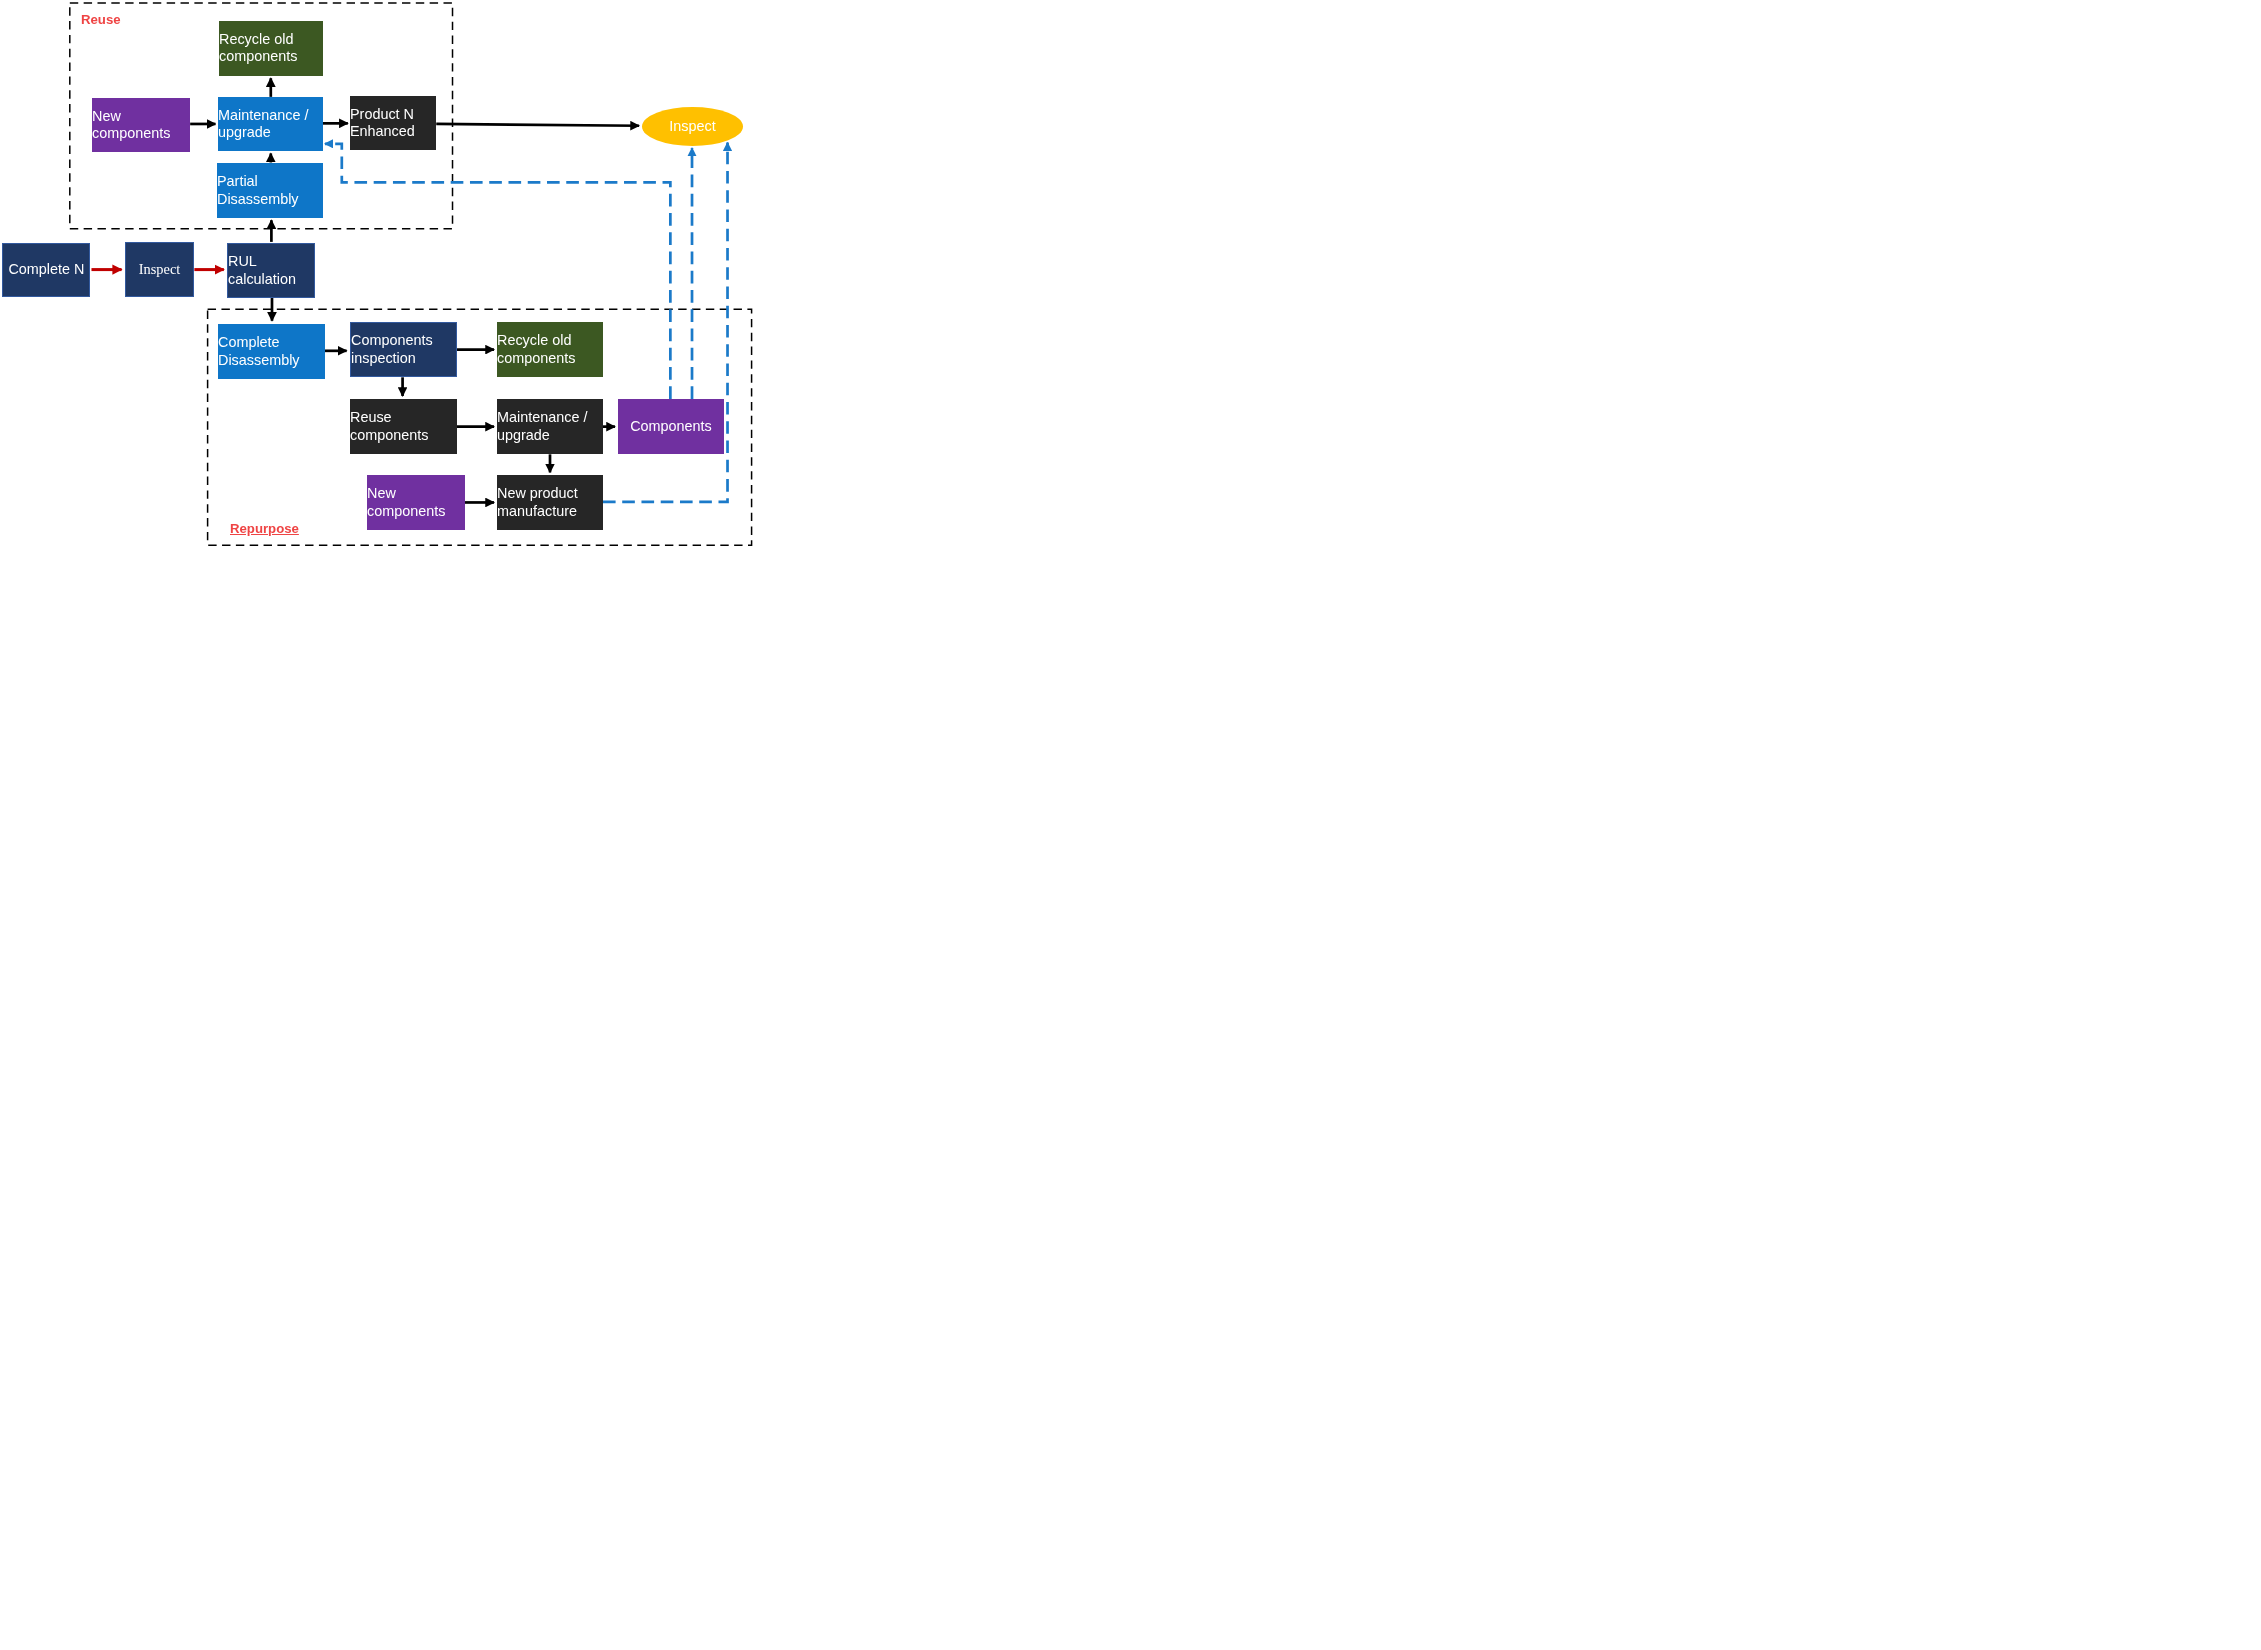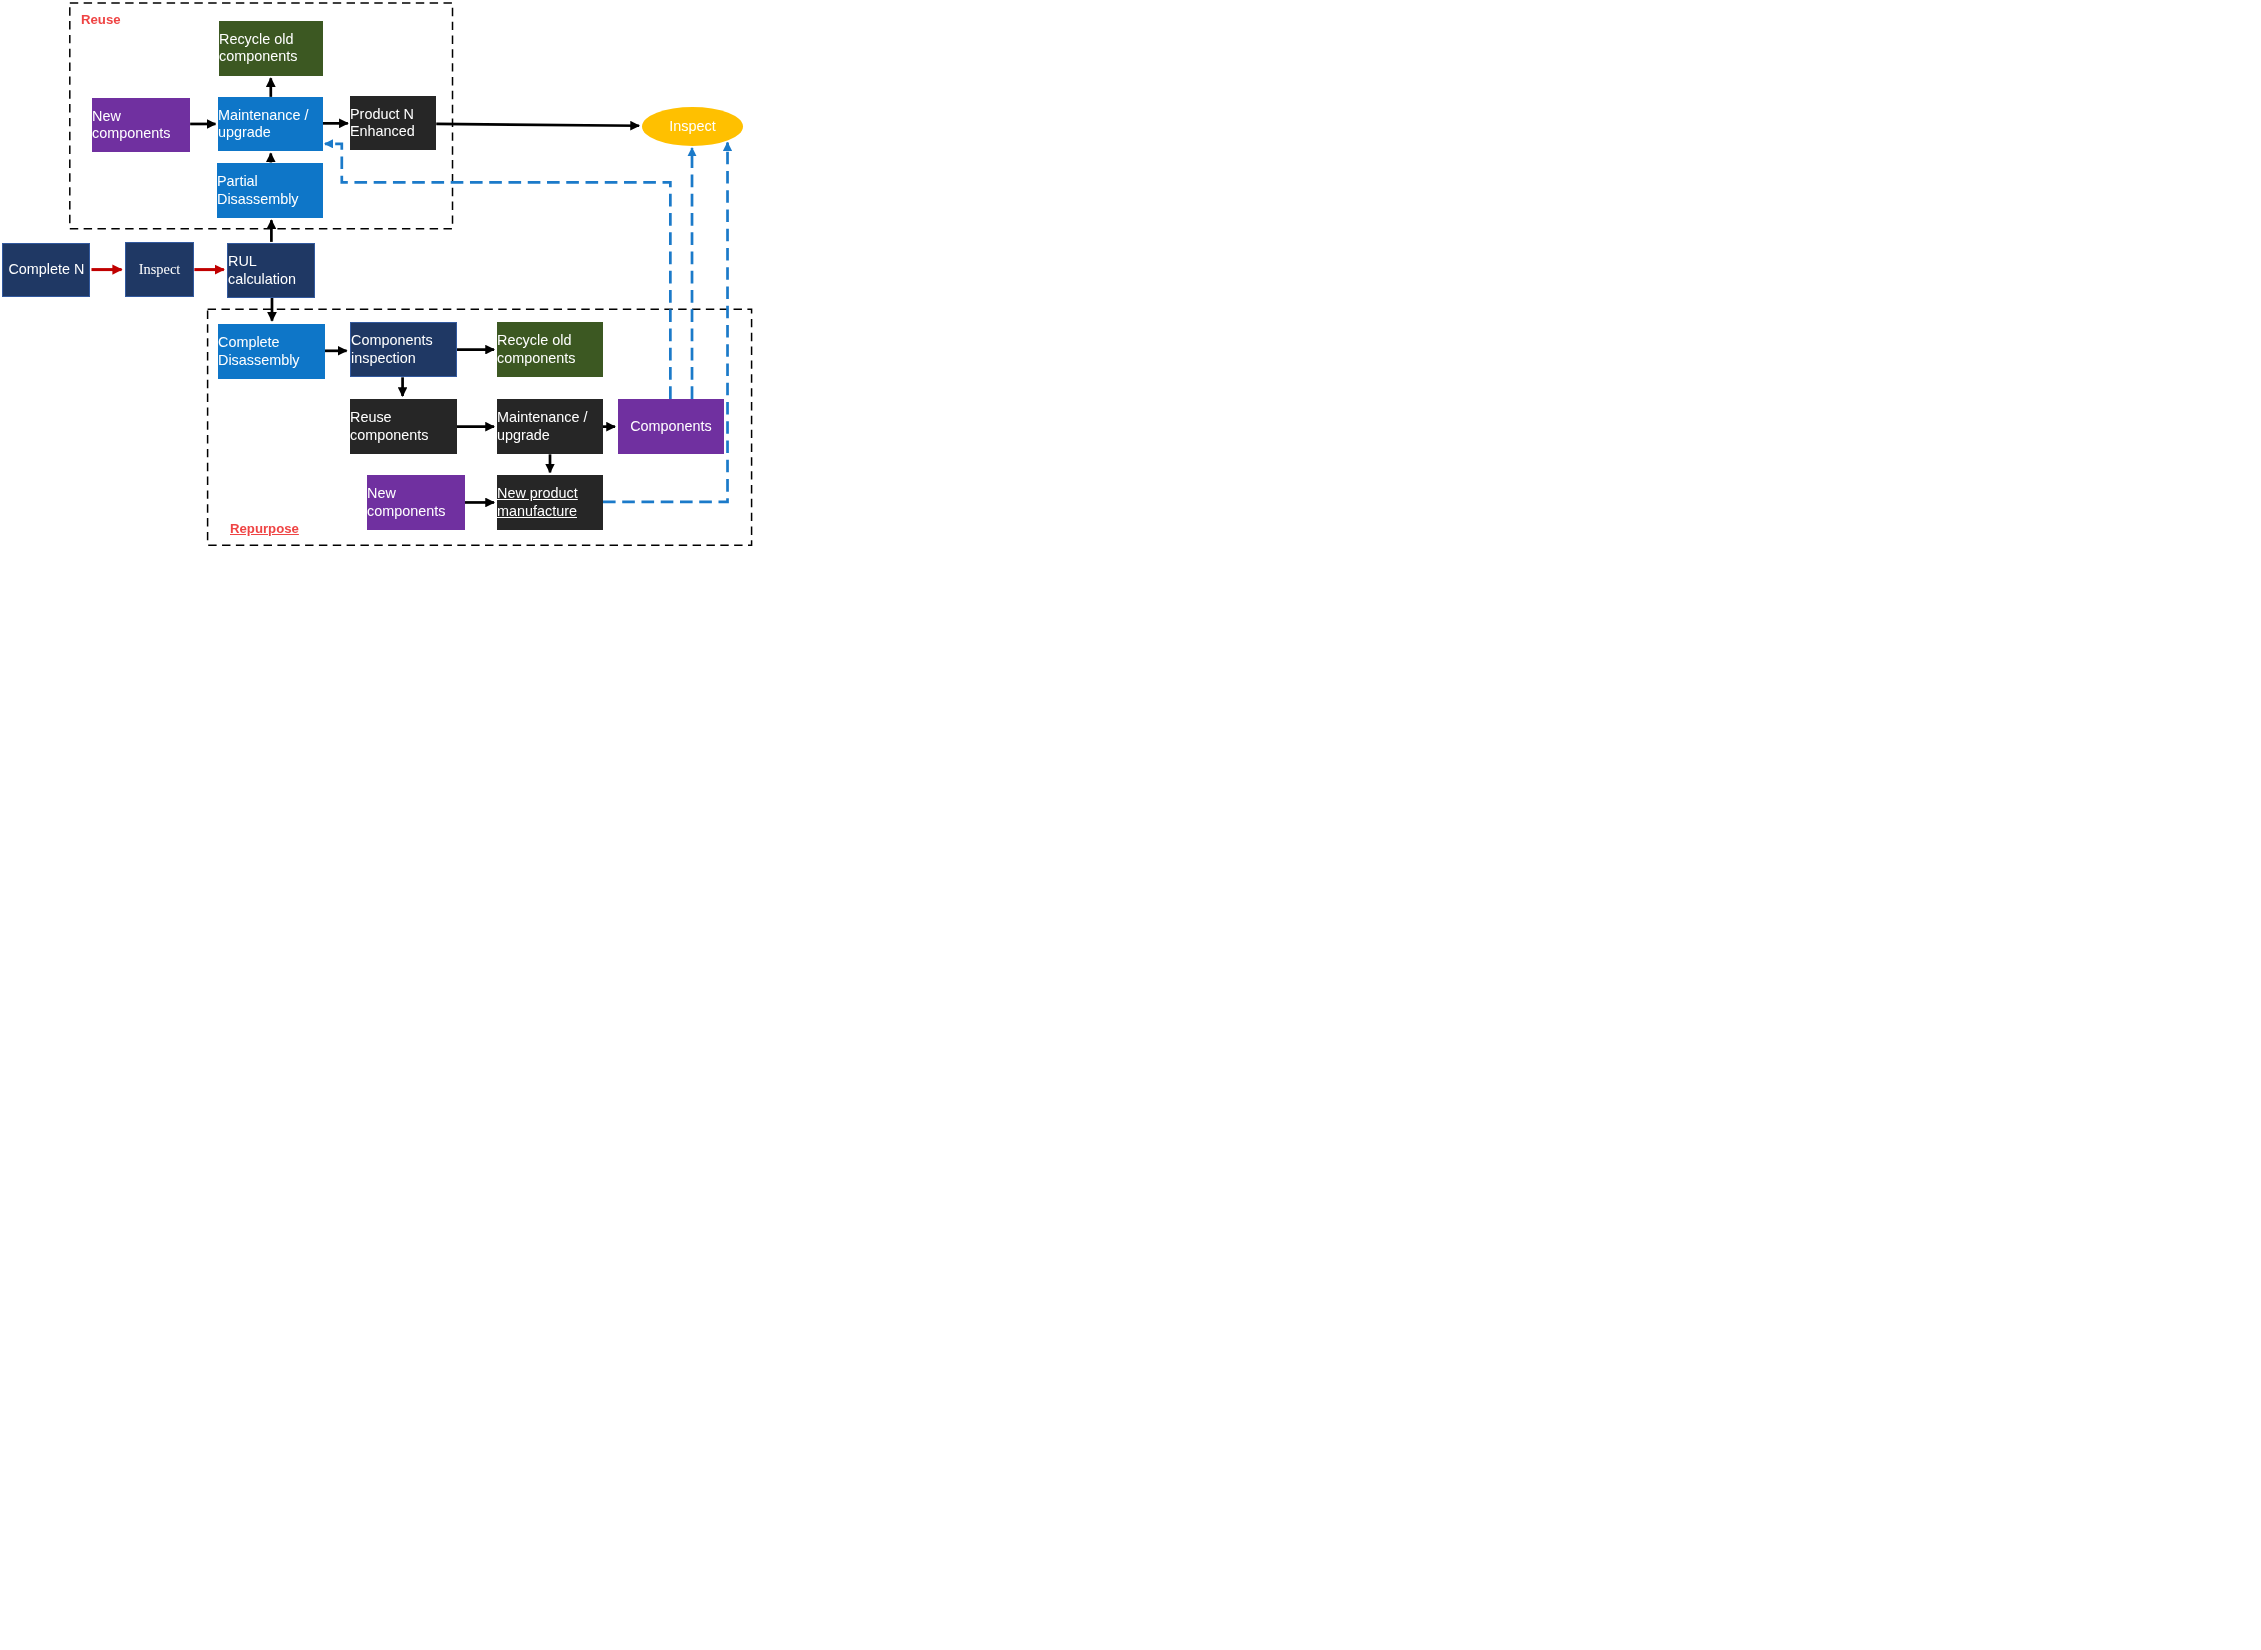--- a/index.html
+++ b/index.html
@@ -88,16 +88,16 @@
   <div class="node c-navy" style="left:125px;top:242px;width:69px;height:55px;font-family:Liberation Serif, serif;">Inspect</div>
   <div class="node c-navy" style="left:227px;top:243px;width:88px;height:55px;">RUL calculation</div>
 
   <div class="node c-blue" style="left:218px;top:324px;width:107px;height:55px;">Complete Disassembly</div>
   <div class="node c-navy" style="left:350px;top:322px;width:107px;height:55px;">Components inspection</div>
   <div class="node c-green" style="left:497px;top:322px;width:106px;height:55px;">Recycle old components</div>
   <div class="node c-dark" style="left:350px;top:399px;width:107px;height:55px;">Reuse components</div>
   <div class="node c-dark" style="left:497px;top:399px;width:106px;height:55px;">Maintenance / upgrade</div>
   <div class="node c-purple" style="left:618px;top:399px;width:106px;height:55px;">Components</div>
   <div class="node c-purple" style="left:367px;top:475px;width:98px;height:55px;">New components</div>
-  <div class="node c-dark" style="left:497px;top:475px;width:106px;height:55px;text-decoration:underline;">New product manufacture</div>
+  <div class="node c-dark" style="left:497px;top:475px;width:106px;height:55px;">New product manufacture</div>
 
 </div>
 
 
 </body></html>

